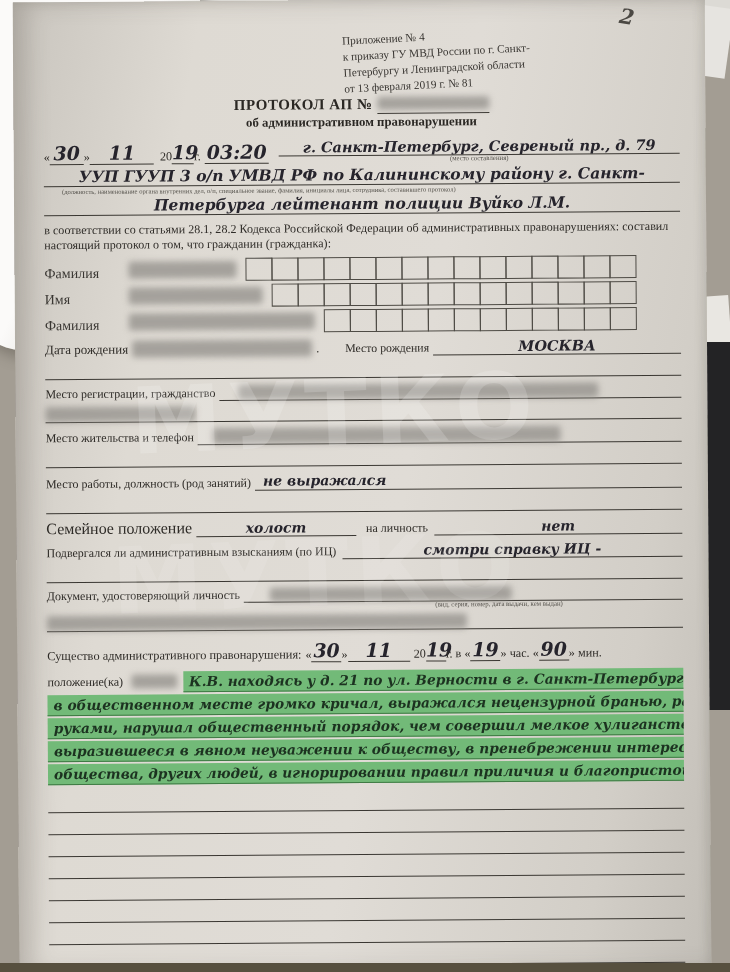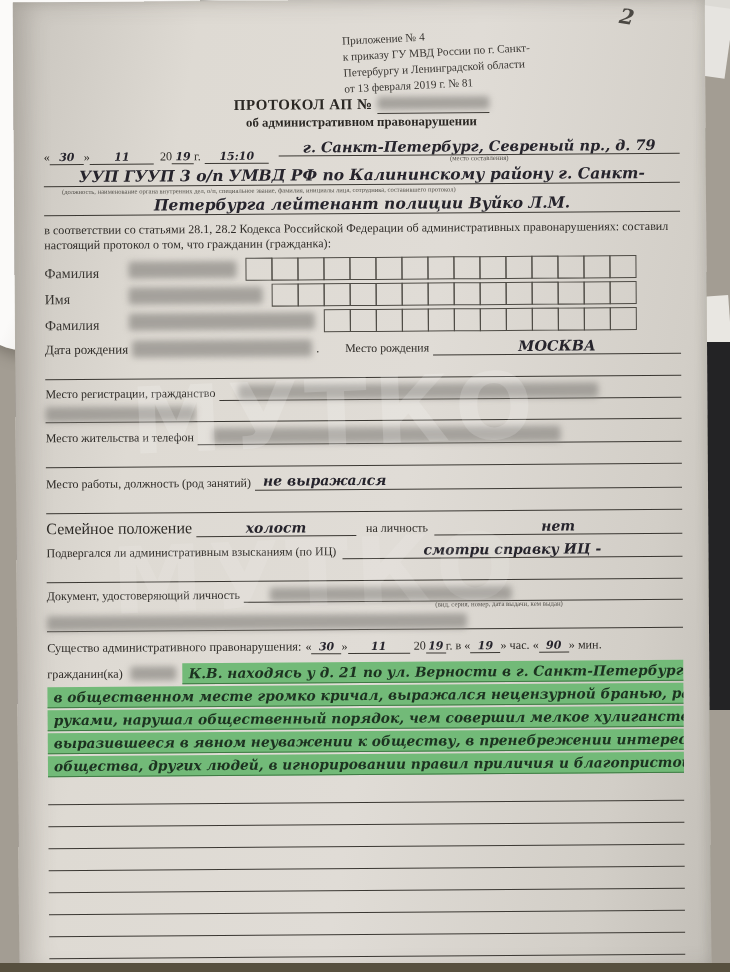--- a/index.html
+++ b/index.html
@@ -51,21 +51,21 @@
   }
   .corner-mark{position:absolute;right:44px;top:2px;font-size:21px;color:#4b4843;transform:rotate(10deg);}
 
   .title-row{text-align:center;font-weight:bold;font-size:15px;letter-spacing:.6px;color:#2b2824;}
   .title-blur{width:112px;height:13px;vertical-align:middle;position:relative;top:-2px;}
   .title-num-ul{display:inline-block;border-bottom:1.4px solid #3a3732;}
   .subtitle{text-align:center;font-weight:bold;font-size:12.8px;color:#2b2824;margin-top:1px;}
 
   .row{display:flex;align-items:flex-end;font-size:12.2px;}
   .grow{flex:1;}
-  .hw-val{font-size:11px;text-align:center;}
+  .hw-val{font-size:19px;text-align:center;}
   .caption{font-size:6.8px;color:#55524c;text-align:center;line-height:1;}
 
   .date-row{margin-top:8px;}
   .officer-line{ text-align:center;font-size:15.5px;}
   .officer-caption{font-size:6.6px;color:#55524c;text-align:left;padding-left:18px;margin-top:1px;white-space:nowrap;overflow:hidden;}
 
   .intro{font-size:12.1px;line-height:1.28;margin-top:7px;color:#2f2c28;text-align:left;}
 
   .boxrow{display:flex;align-items:flex-end;margin-top:3px;margin-right:44px;}
   .boxrow .lbl{width:84px;font-size:14px;color:#3a3733;}
@@ -125,21 +125,21 @@
     <div class="subtitle">об административном правонарушении</div>
 
     <div class="row date-row">
       <span class="printed">«</span>
       <span class="hw hw-val ul" style="width:34px;">30</span>
       <span class="printed">»</span>
       <span class="hw hw-val ul" style="width:64px;">11</span>
       <span class="printed" style="margin-left:6px;">20</span>
       <span class="hw hw-val ul" style="width:22px;">19</span>
       <span class="printed">г.</span>
-      <span class="hw hw-val ul" style="width:64px;margin-left:4px;">15:10</span>
+      <span class="hw hw-val ul" style="width:64px;margin-left:4px;">03:20</span>
       <span class="grow" style="margin-left:10px;">
         <span class="hw hw-val ul" style="display:block;font-size:14.5px;">г. Санкт-Петербург, Севреный пр., д. 79</span>
         <span class="caption" style="display:block;">(место составления)</span>
       </span>
     </div>
 
     <div class="officer-line hw ul" style="margin-top:2px;">УУП ГУУП 3 о/п УМВД РФ по Калининскому району г. Санкт-</div>
     <div class="officer-caption">(должность, наименование органа внутренних дел, о/п, специальное звание, фамилия, инициалы лица, сотрудника, составившего протокол)</div>
     <div class="officer-line hw ul" style="margin-top:1px;">Петербурга  лейтенант полиции Вуйко Л.М.</div>
 
@@ -274,21 +274,21 @@
       <span class="printed" style="margin-left:4px;">20</span>
       <span class="hw hw-val ul" style="width:20px;">19</span>
       <span class="printed">г. в «</span>
       <span class="hw hw-val ul" style="width:30px;">19</span>
       <span class="printed">» час. «</span>
       <span class="hw hw-val ul" style="width:30px;">90</span>
       <span class="printed">» мин.</span>
     </div>
 
     <div class="citizen-row">
-      <span class="printed lbl">гражданин(ка)</span>
+      <span class="printed lbl">положение(ка)</span>
       <span class="blur" style="width:46px;height:14px;margin:0 0 4px 8px;"></span>
       <span class="green-line green-first" style="text-align:center;">К.В.  находясь у д. 21 по ул. Верности в г. Санкт-Петербурге</span>
     </div>
     <div>
 
     <div class="green-line">в общественном месте громко кричал, выражался  нецензурной бранью, размахивал</div>
         <div class="green-line">руками, нарушал общественный порядок, чем совершил мелкое хулиганство,</div>
         <div class="green-line">выразившееся в явном неуважении к обществу, в пренебрежении интересами</div>
         <div class="green-line">общества, других людей, в игнорировании правил приличия и благопристойности.</div>
       </div>

